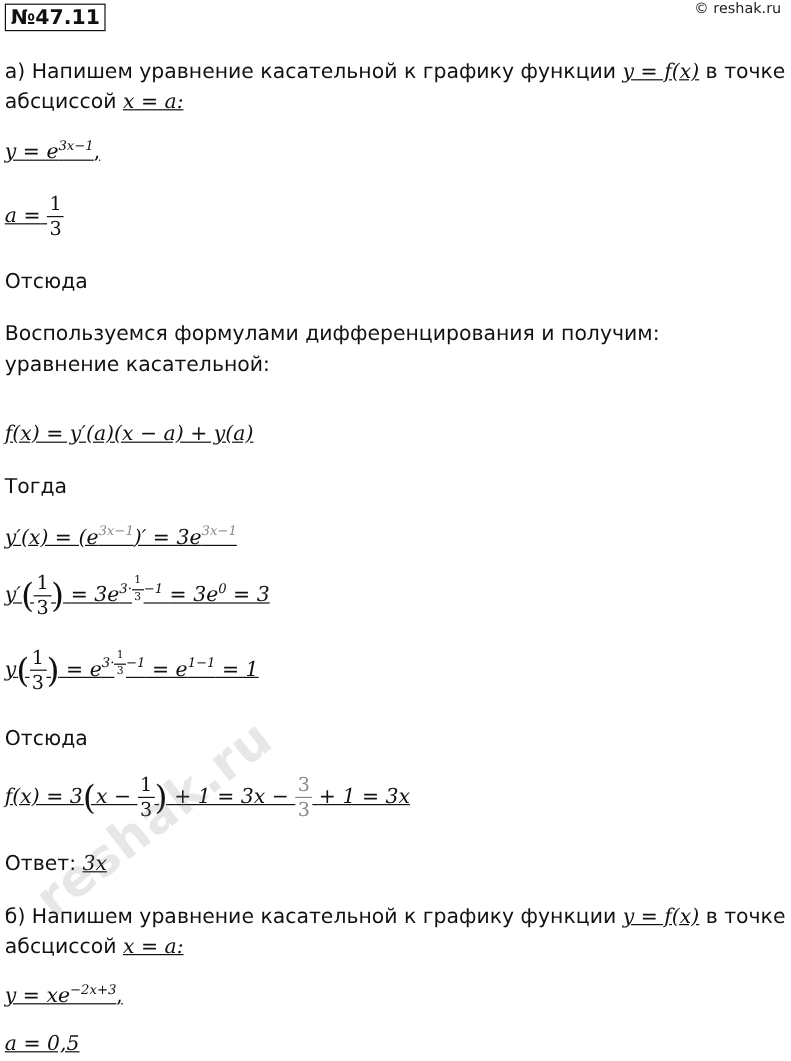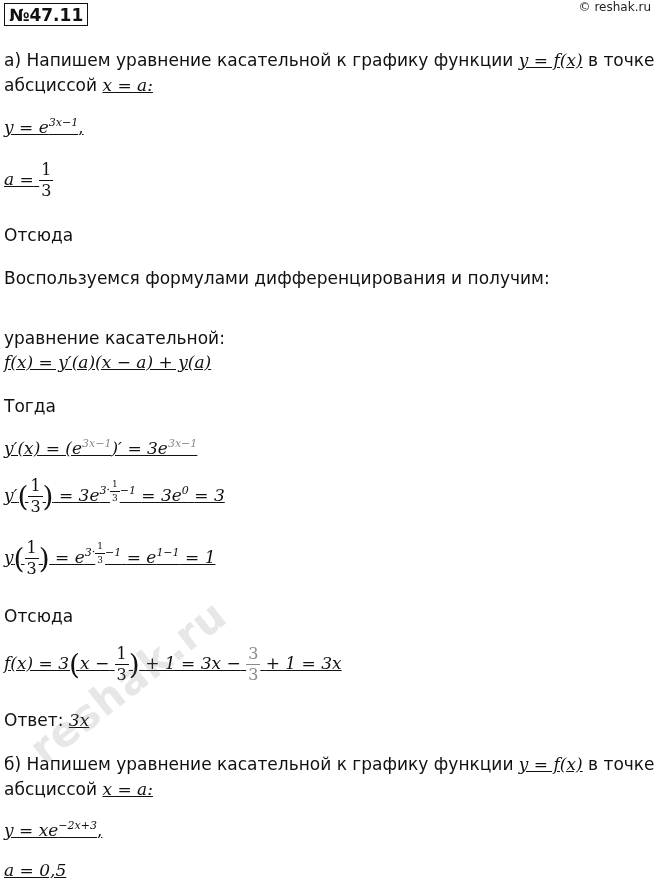--- a/index.html
+++ b/index.html
@@ -52,21 +52,21 @@
 <div class="abs math" style="left:4px; top:162px;">
   <span>a =</span>
   <span class="frac">
     <span class="num">1</span>
     <span class="den">3</span>
   </span>
 </div>
 
 <div class="abs" style="left:4px; top:225px;">Отсюда</div>
 <div class="abs" style="left:4px; top:268px;">Воспользуемся формулами дифференцирования и получим:</div>
-<div class="abs" style="left:4px; top:328px;">уравнение касательной:</div>
+<div class="abs" style="left:4px; top:294px;">уравнение касательной:</div>
 <div class="abs math" style="left:4px; top:352px;">f(x) = y′(a)(x − a) + y(a)</div>
 <div class="abs" style="left:4px; top:396px;">Тогда</div>
 
 <div class="abs math" style="left:4px; top:438px;">
   <span>y′(x) = (e</span><sup class="grey">3x−1</sup><span>)′ = 3e</span><sup class="grey">3x−1</sup>
 </div>
 
 <div class="abs math" style="left:4px; top:478px;">
   <span>y′</span><span class="paren-big">(</span><span class="frac"><span class="num">1</span><span class="den">3</span></span><span class="paren-big">)</span>
   <span>= 3e</span><sup><span>3·</span><span class="frac small"><span class="num">1</span><span class="den">3</span></span><span>−1</span></sup>

